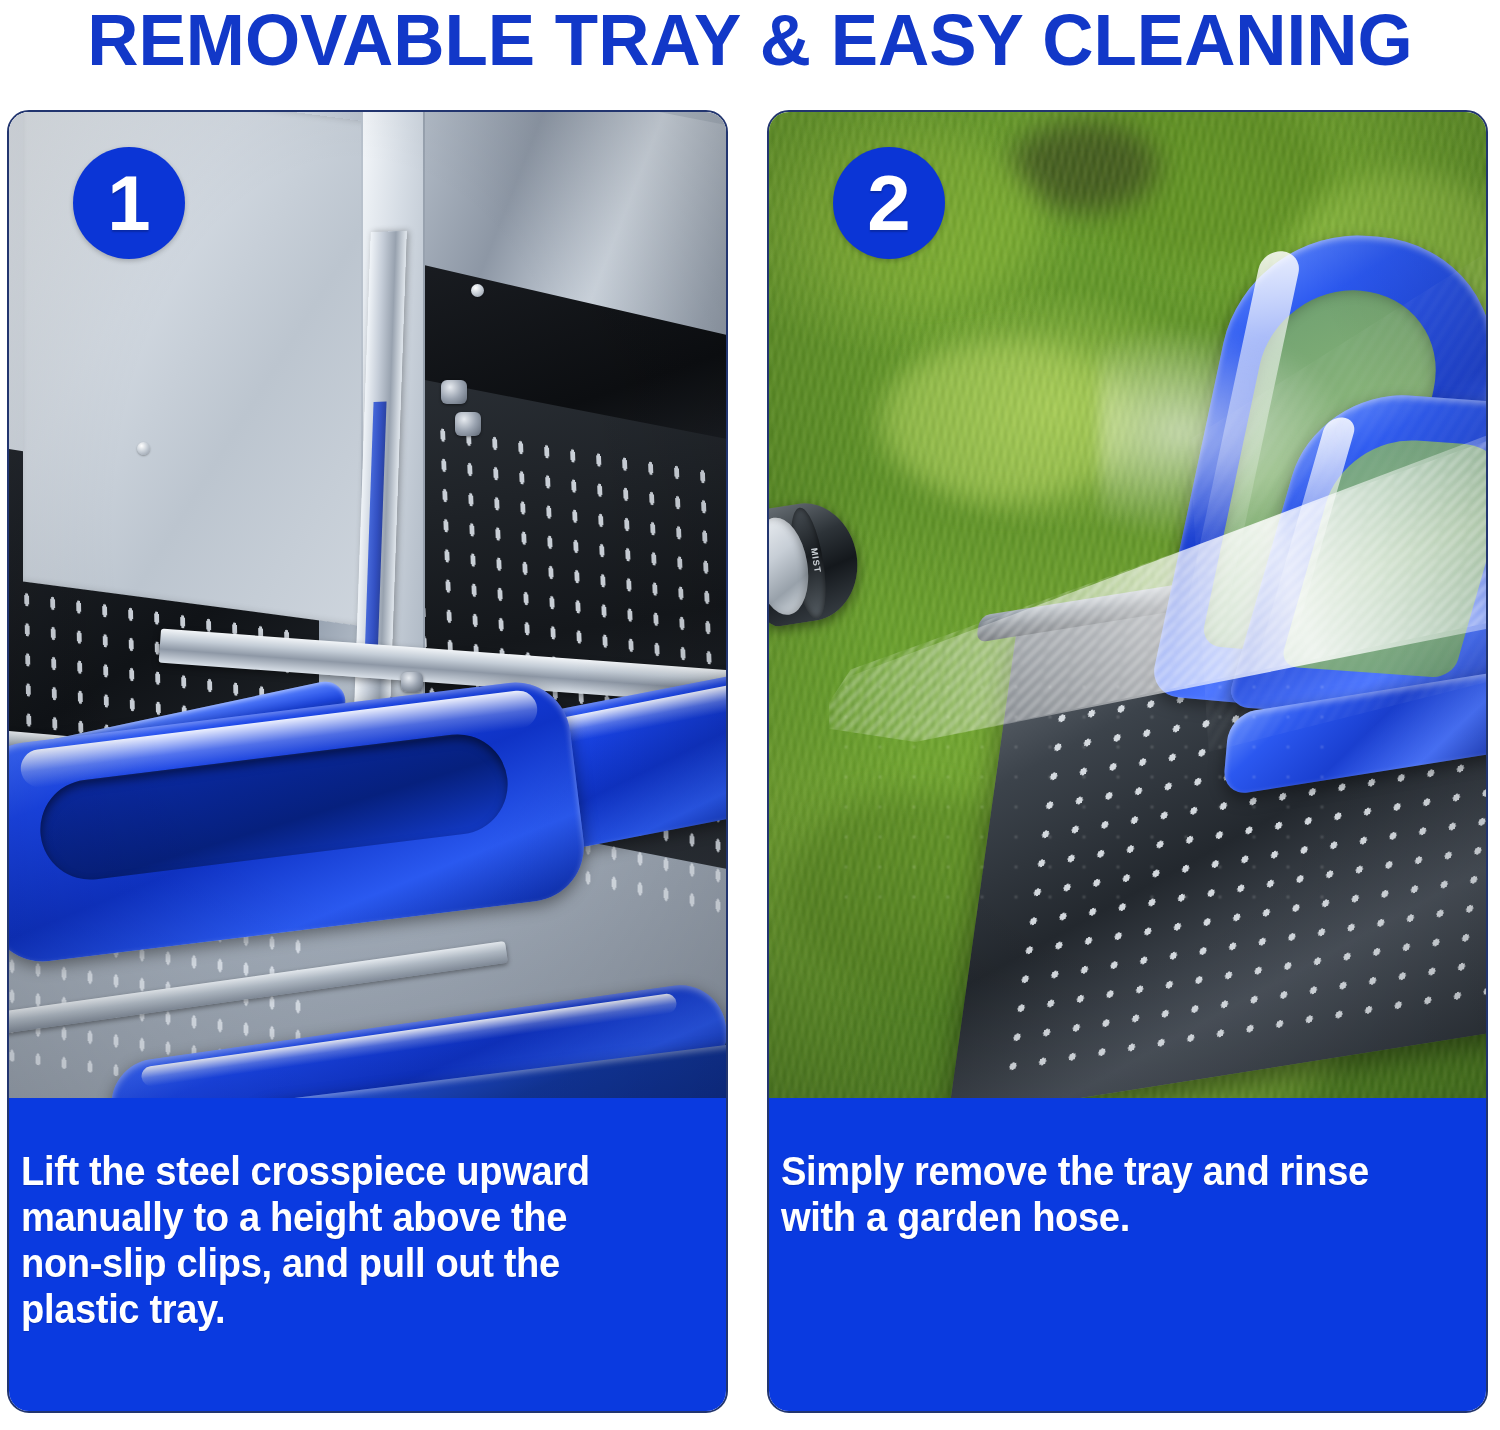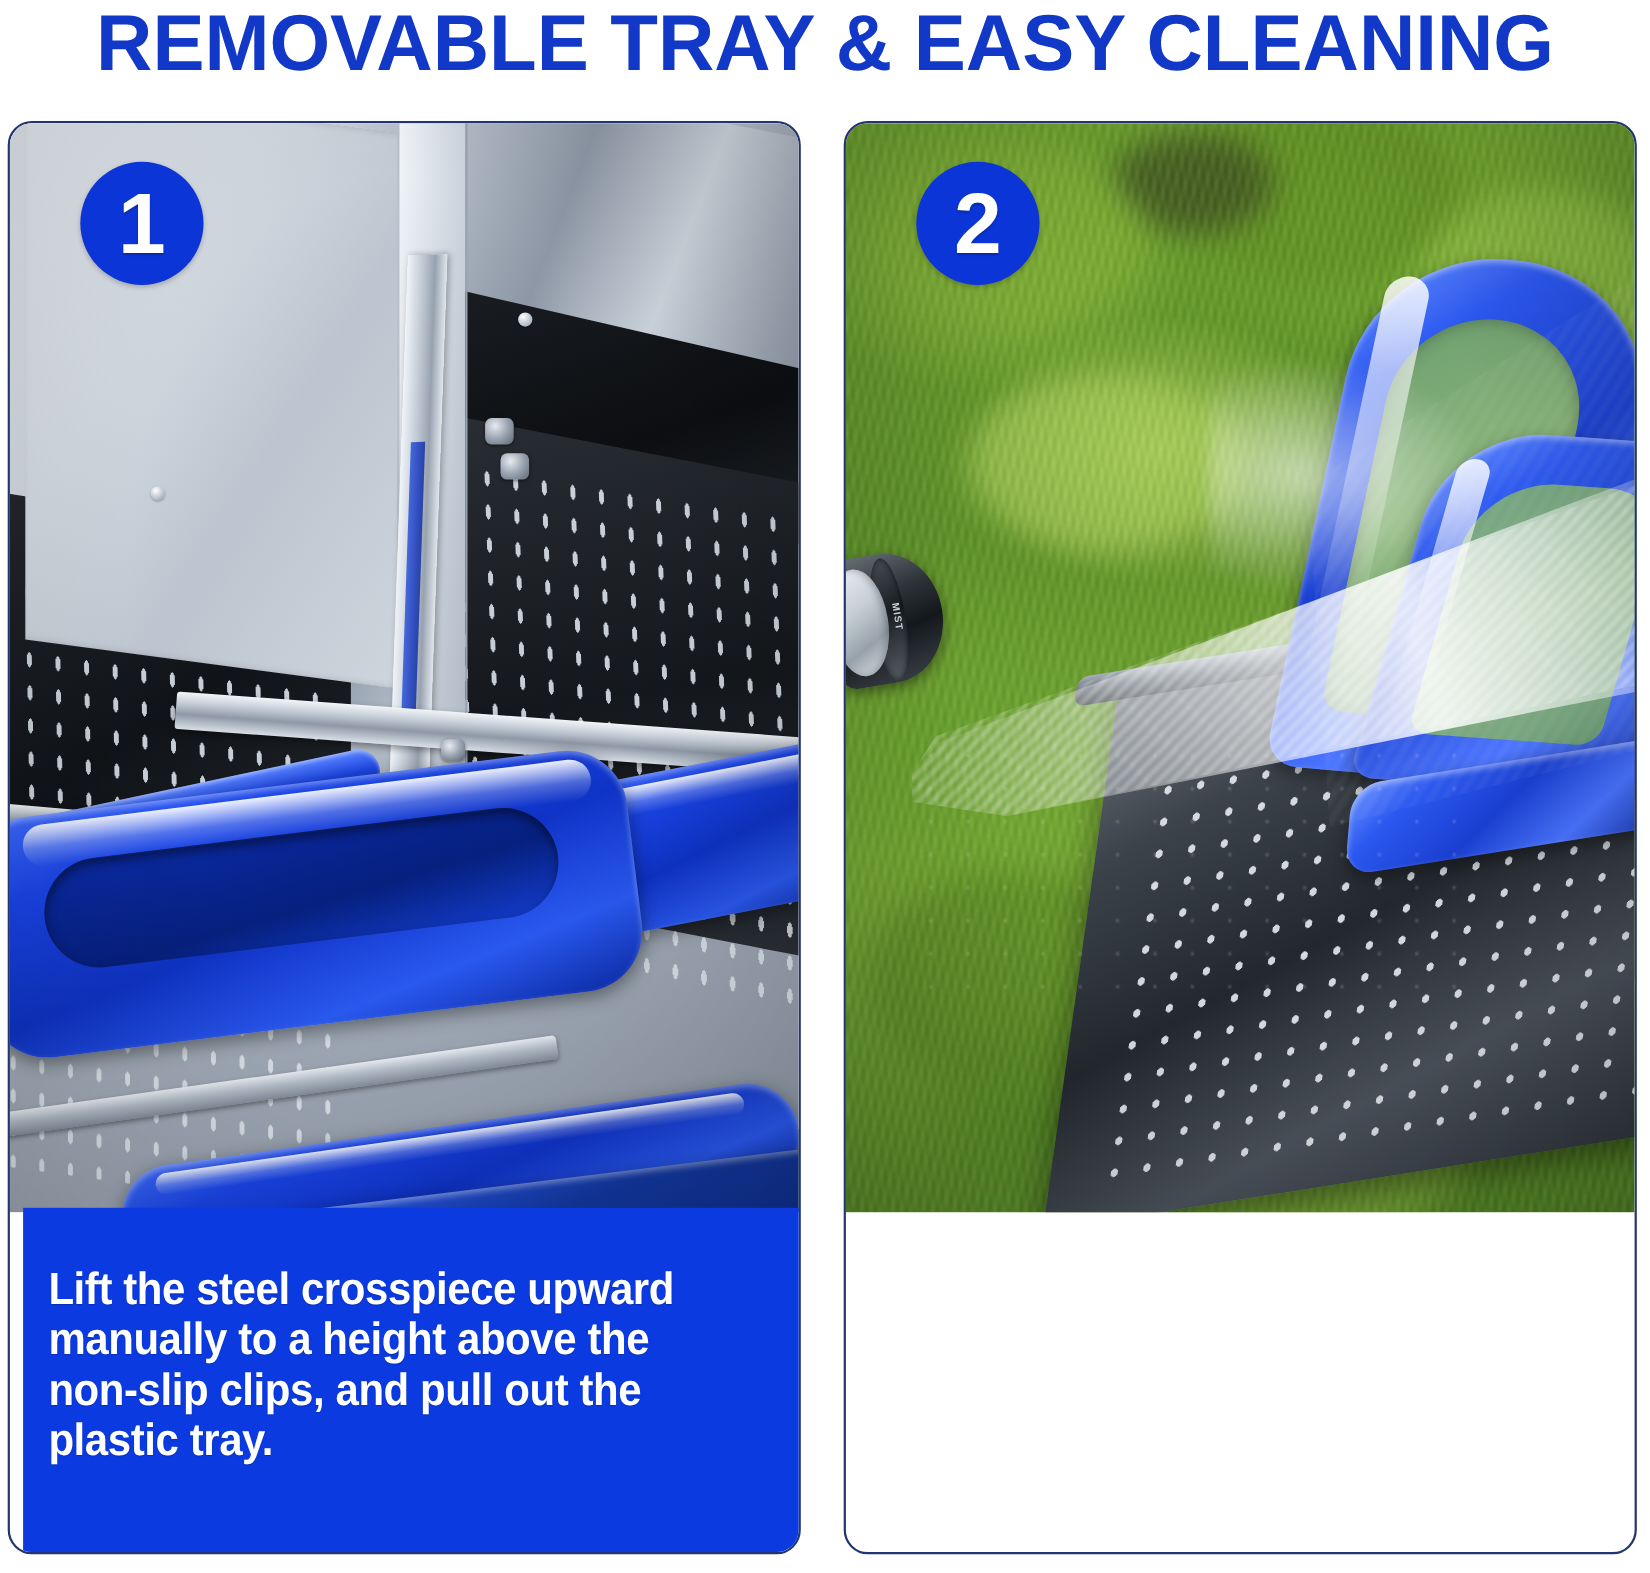--- a/index.html
+++ b/index.html
@@ -69,22 +69,21 @@
   }
 
   .caption-band {
     position: absolute;
     left: 0;
     bottom: 0;
     width: 100%;
     height: 313px;
     background: #0a3ae0;
     box-sizing: border-box;
-    padding: 50px 24px 0 23px;
-    margin-left: 12px;
+    padding: 50px 24px 0 12px;
   }
   .caption-text {
     color: #ffffff;
     font-family: "Liberation Sans", sans-serif;
     font-weight: bold;
     font-size: 41px;
     line-height: 46px;
     letter-spacing: -0.4px;
     transform: scaleX(0.93);
     transform-origin: left top;
@@ -588,16 +587,19 @@
           <div class="nozzle-ring"></div>
           <div class="nozzle-face"></div>
           <div class="nozzle-label">MIST</div>
         </div>
 
         <div class="vignette"></div>
 
         <div class="badge">2</div>
       </div>
 
+      <div class="caption-band">
+        <div class="caption-text">Simply remove the tray and rinse with a garden hose.</div>
+      </div>
     </div>
 
   </div>
 </div>
 
 </body></html>

